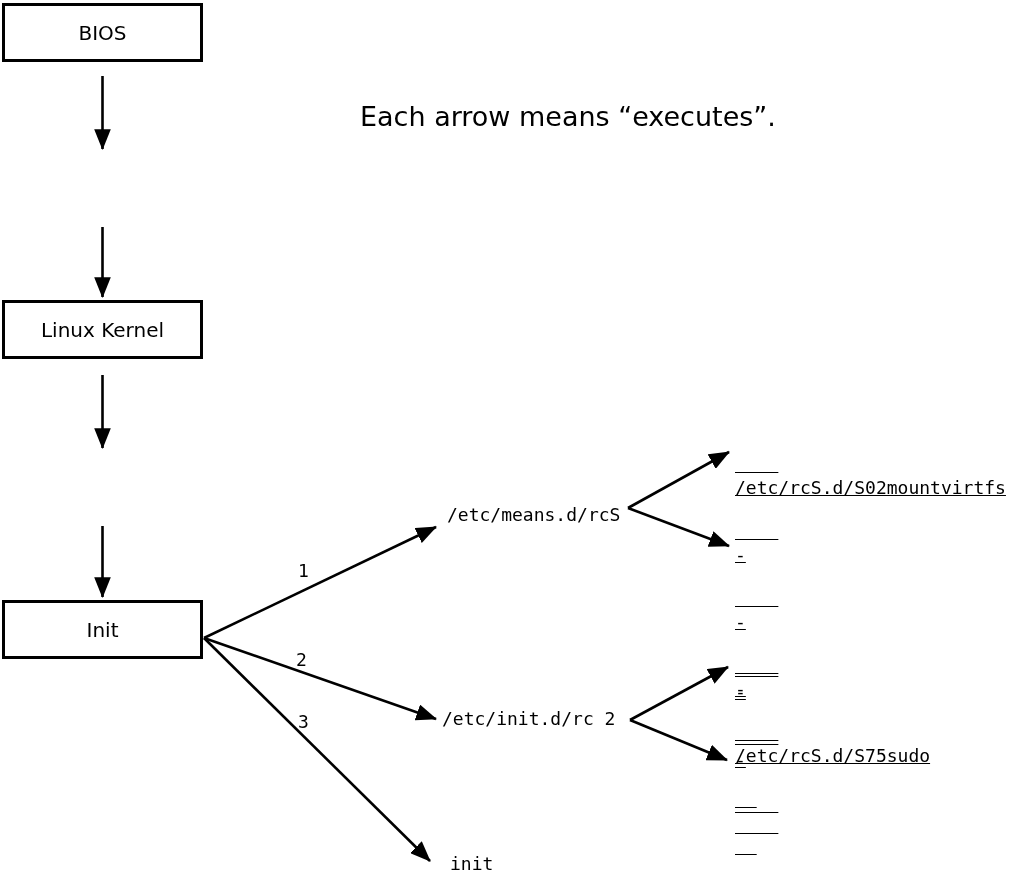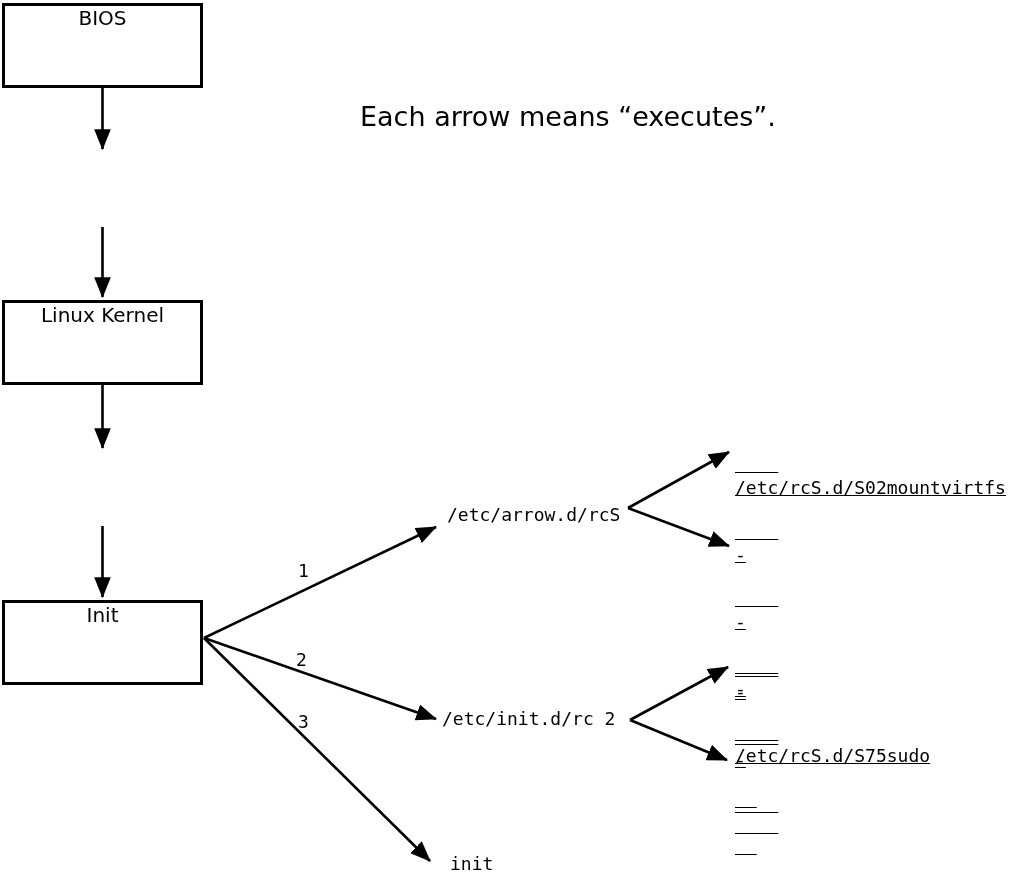--- a/index.html
+++ b/index.html
@@ -16,24 +16,25 @@
     position: absolute;
     left: 0; top: 0;
     width: 1024px; height: 875px;
   }
   .arrows-layer line { stroke: #000000; stroke-width: 2.6; }
   .box {
     box-sizing: border-box;
     position: absolute;
     left: 2px;
     width: 201px;
-    height: 85px;
+    height: 59px;
     border: 3px solid #000000;
     background: #ffffff;
     display: flex;
+    align-items: center;
     justify-content: center;
     font-size: 20px;
   }
   .note {
     position: absolute;
     left: 360px;
     top: 101px;
     font-size: 27px;
     white-space: pre;
   }
@@ -87,21 +88,21 @@
     <span>Linux Kernel</span>
   </div>
   <div class="box" style="top:600px">
     <span>Init</span>
   </div>
 
   <div class="order-label mono" style="left:298px; top:560px">1</div>
   <div class="order-label mono" style="left:296px; top:649px">2</div>
   <div class="order-label mono" style="left:298px; top:711px">3</div>
 
-  <div class="target-label mono" style="left:447px; top:504px">/etc/arrow.d/rcS</div>
+  <div class="target-label mono" style="left:447px; top:504px">/etc/means.d/rcS</div>
   <div class="target-label mono" style="left:442px; top:708px">/etc/init.d/rc 2</div>
   <div class="target-label mono" style="left:450px; top:853px">init</div>
 
   <div class="branch branch-rcs mono">
     <div class="script-line">/etc/rcS.d/S02mountvirtfs</div>
     <div class="script-line">-</div>
     <div class="script-line">-</div>
     <div class="script-line">-</div>
     <div class="script-line">/etc/rcS.d/S75sudo</div>
   </div>

